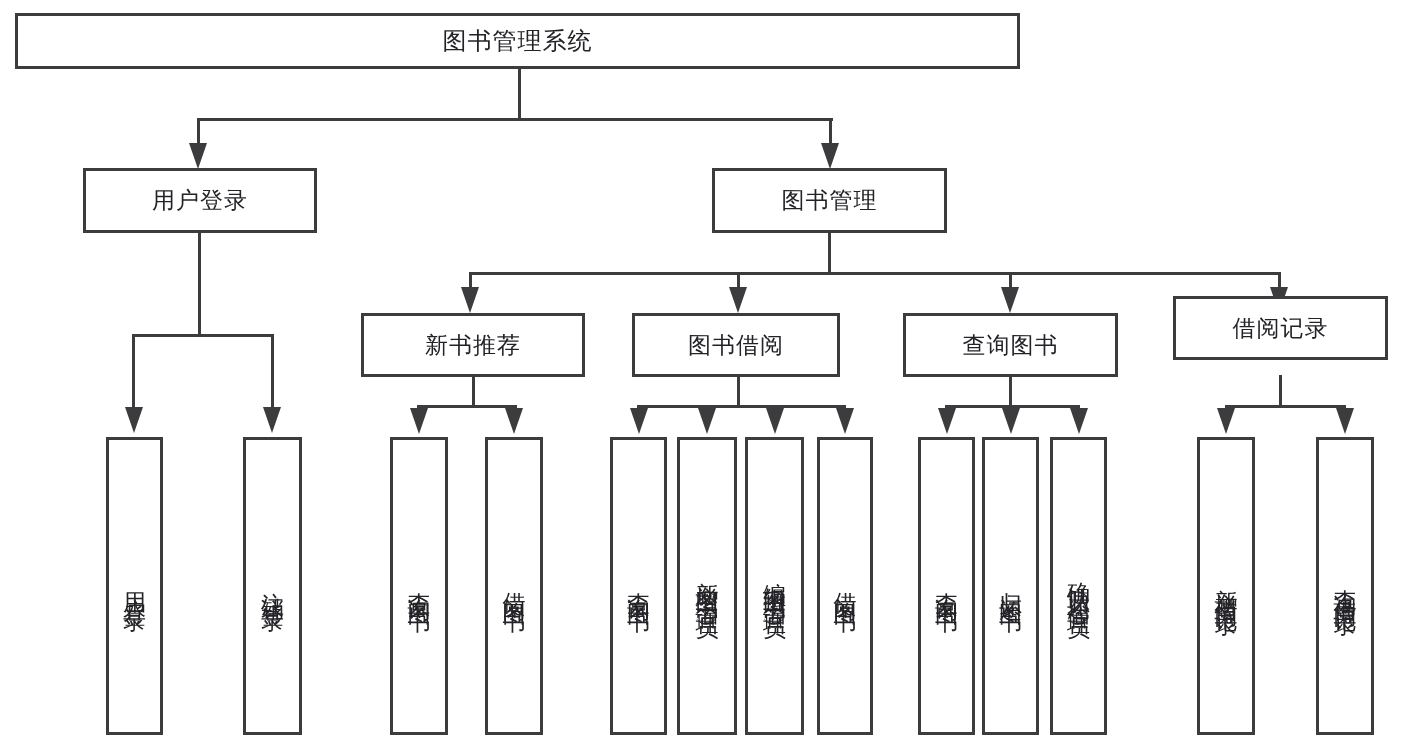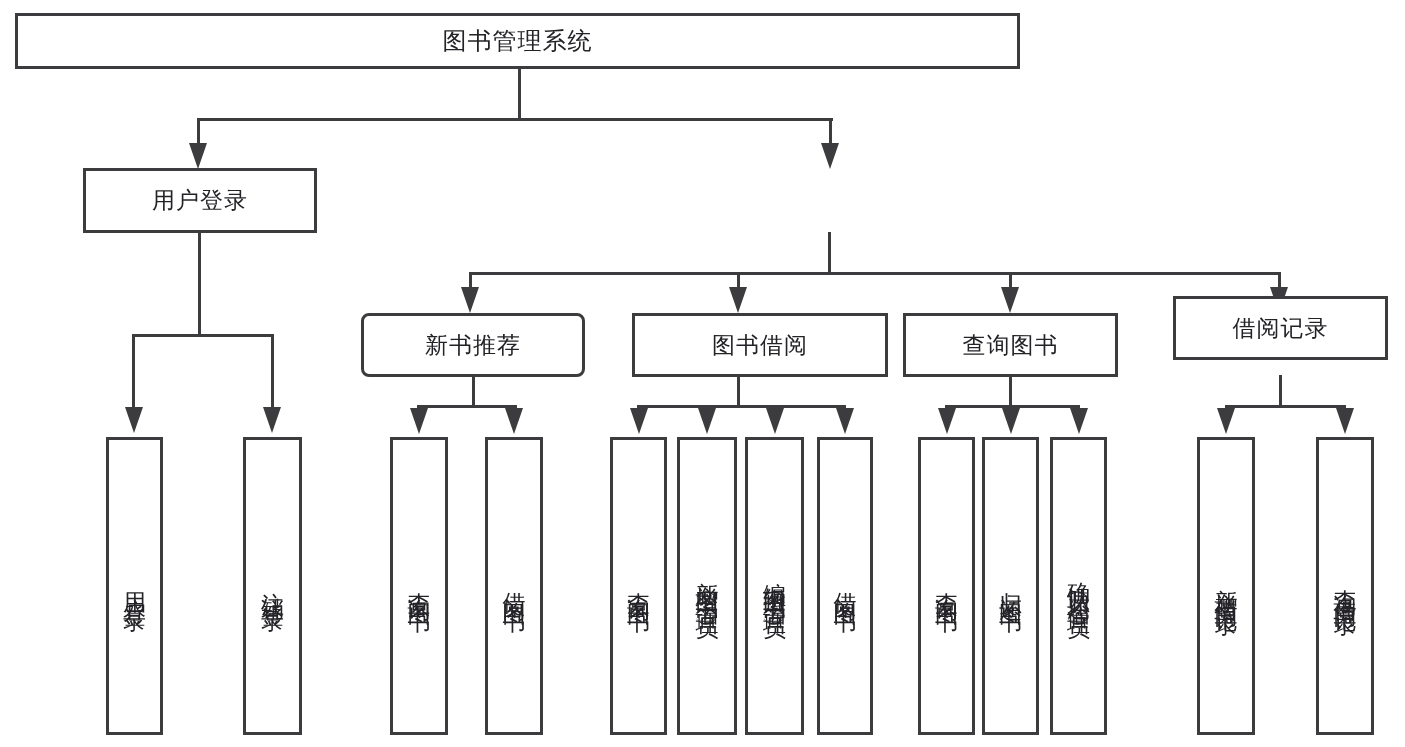--- a/index.html
+++ b/index.html
@@ -69,41 +69,42 @@
   <div class="node title" style="left:15px; top:13px; width:1005px; height:56px;">图书管理系统</div>
 
   <div class="vline" style="left:518px; top:67px; width:3px; height:53px;"></div>
   <div class="hline" style="left:197px; top:118px; width:636px; height:3px;"></div>
   <div class="vline" style="left:197px; top:118px; width:3px; height:27px;"></div>
   <div class="arrow" style="left:189px; top:143px;"></div>
   <div class="vline" style="left:829px; top:118px; width:3px; height:27px;"></div>
   <div class="arrow" style="left:821px; top:143px;"></div>
 
   <div class="node" style="left:83px; top:168px; width:234px; height:65px;">用户登录</div>
+  <div class="node" style="left:712px; top:168px; width:235px; height:65px;">图书管理</div>
 
   <div class="vline" style="left:198px; top:233px; width:3px; height:103px;"></div>
   <div class="hline" style="left:132px; top:334px; width:142px; height:3px;"></div>
   <div class="vline" style="left:132px; top:334px; width:3px; height:74px;"></div>
   <div class="arrow" style="left:125px; top:407px;"></div>
   <div class="vline" style="left:271px; top:334px; width:3px; height:74px;"></div>
   <div class="arrow" style="left:263px; top:407px;"></div>
 
   <div class="vline" style="left:828px; top:232px; width:3px; height:43px;"></div>
   <div class="hline" style="left:469px; top:272px; width:812px; height:3px;"></div>
   <div class="vline" style="left:469px; top:272px; width:3px; height:17px;"></div>
   <div class="arrow" style="left:461px; top:287px;"></div>
   <div class="vline" style="left:737px; top:272px; width:3px; height:17px;"></div>
   <div class="arrow" style="left:729px; top:287px;"></div>
   <div class="vline" style="left:1009px; top:272px; width:3px; height:17px;"></div>
   <div class="arrow" style="left:1001px; top:287px;"></div>
   <div class="vline" style="left:1278px; top:272px; width:3px; height:17px;"></div>
   <div class="arrow" style="left:1270px; top:287px;"></div>
 
-  <div class="node" style="left:361px; top:313px; width:224px; height:64px;border-radius:8px;">新书推荐</div>
-  <div class="node" style="left:632px; top:313px; width:256px; height:64px;">图书借阅</div>
+  <div class="node" style="left:361px; top:313px; width:224px; height:64px;">新书推荐</div>
+  <div class="node" style="left:632px; top:313px; width:208px; height:64px;">图书借阅</div>
   <div class="node" style="left:903px; top:313px; width:215px; height:64px;">查询图书</div>
   <div class="node" style="left:1173px; top:296px; width:215px; height:64px;">借阅记录</div>
 
   <div class="vline" style="left:472px; top:377px; width:3px; height:31px;"></div>
   <div class="hline" style="left:417px; top:405px; width:100px; height:3px;"></div>
   <div class="arrow" style="left:410px; top:408px;"></div>
   <div class="arrow" style="left:505px; top:408px;"></div>
 
   <div class="vline" style="left:737px; top:377px; width:3px; height:31px;"></div>
   <div class="hline" style="left:637px; top:405px; width:209px; height:3px;"></div>

